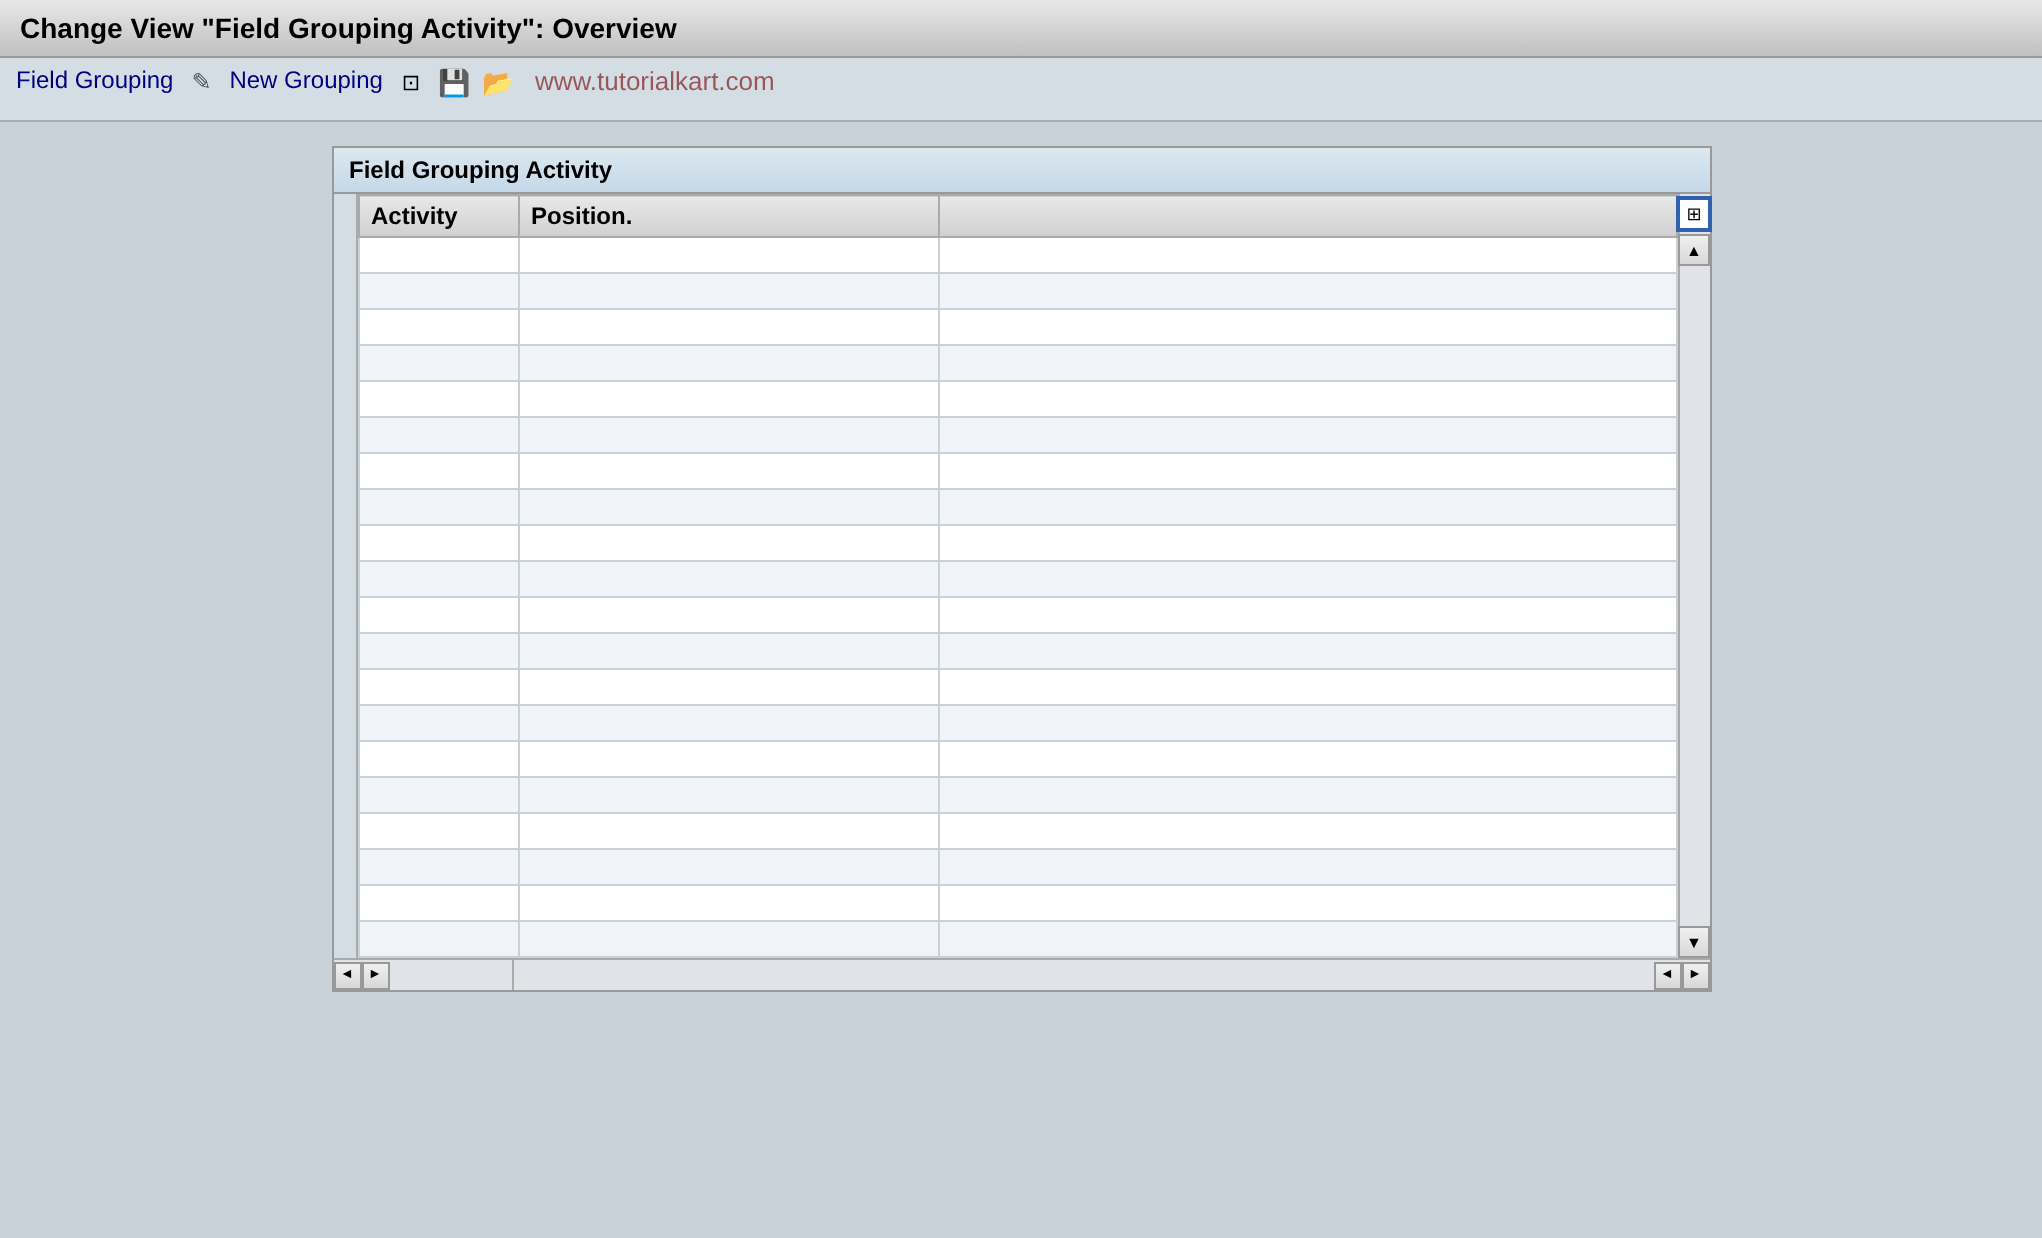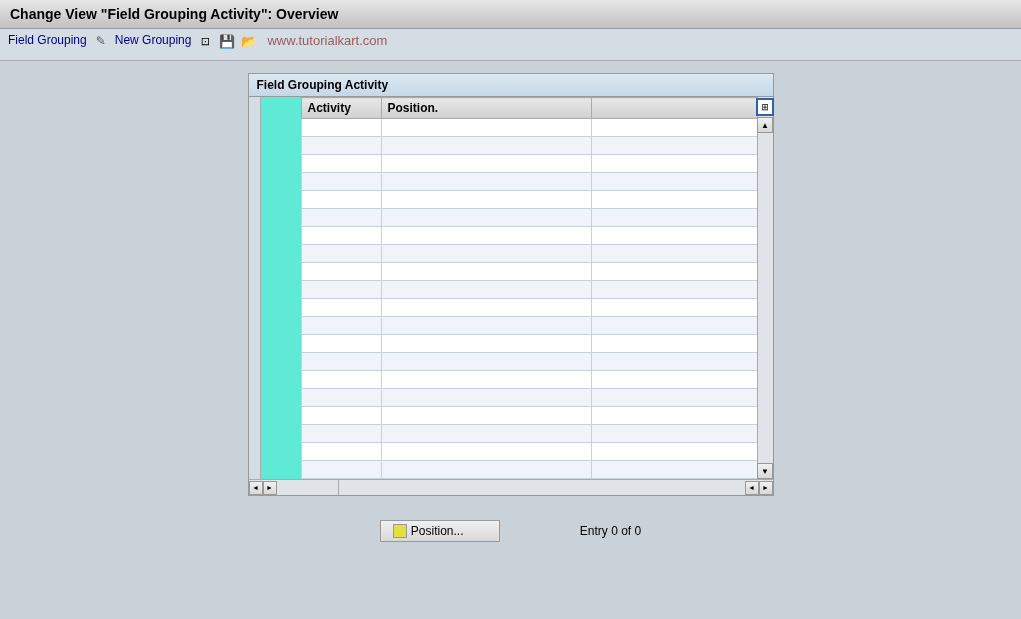--- a/index.html
+++ b/index.html
@@ -54,42 +54,41 @@
       margin-left: 4px;
       opacity: 0.7;
     }
     
     .main-content {
       padding: 12px 16px;
       background-color: #c8d2d8;
     }
     
     .table-panel {
-      background: #5eead4;
-      border: 1px solid #999;
-      width: 526px;
+      background: #a3a3a3;
+      border: 1px solid #999;
+      width: 690px;
       margin: 0 auto;
     }
     .table-panel-header {
       background: linear-gradient(to bottom, #dce8f0, #c5d8e8);
       padding: 4px 8px;
       font-size: 12px;
       font-weight: bold;
       border-bottom: 1px solid #999;
       color: #000;
     }
     .table-inner {
       flex: 1;
       overflow: hidden;
     }
     .data-table {
       width: 100%;
       border-collapse: collapse;
       table-layout: fixed;
-      margin-left: 40px;
     }
     .data-table thead th {
       background: linear-gradient(to bottom, #e8e8e8, #d0d0d0);
       border: 1px solid #aaa;
       padding: 3px 6px;
       text-align: left;
       font-weight: bold;
       font-size: 12px;
       color: #000;
     }
@@ -387,20 +386,13 @@
         <div style="flex:1;height:100%;background:#e0e4e8;"></div>
       </div>
       <div class="scrollbar-h-right">
         <div style="flex:1;height:100%;background:#e0e4e8;"></div>
         <div class="scroll-btn">◄</div>
         <div class="scroll-btn">►</div>
       </div>
     </div>
   </div>
 
-  <div class="footer">
-    <button class="position-btn">
-      <div class="position-icon"></div>
-      <span>Position...</span>
-    </button>
-    <span class="entry-count">Entry 0 of 0</span>
-  </div>
 </div>
 
 </body></html>

